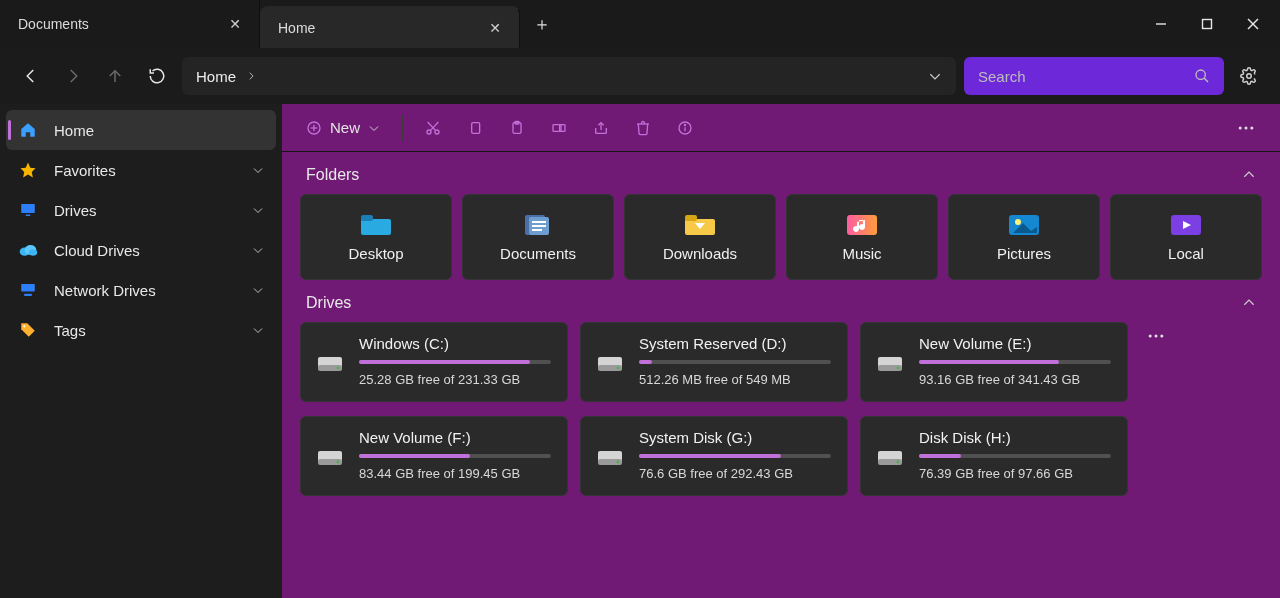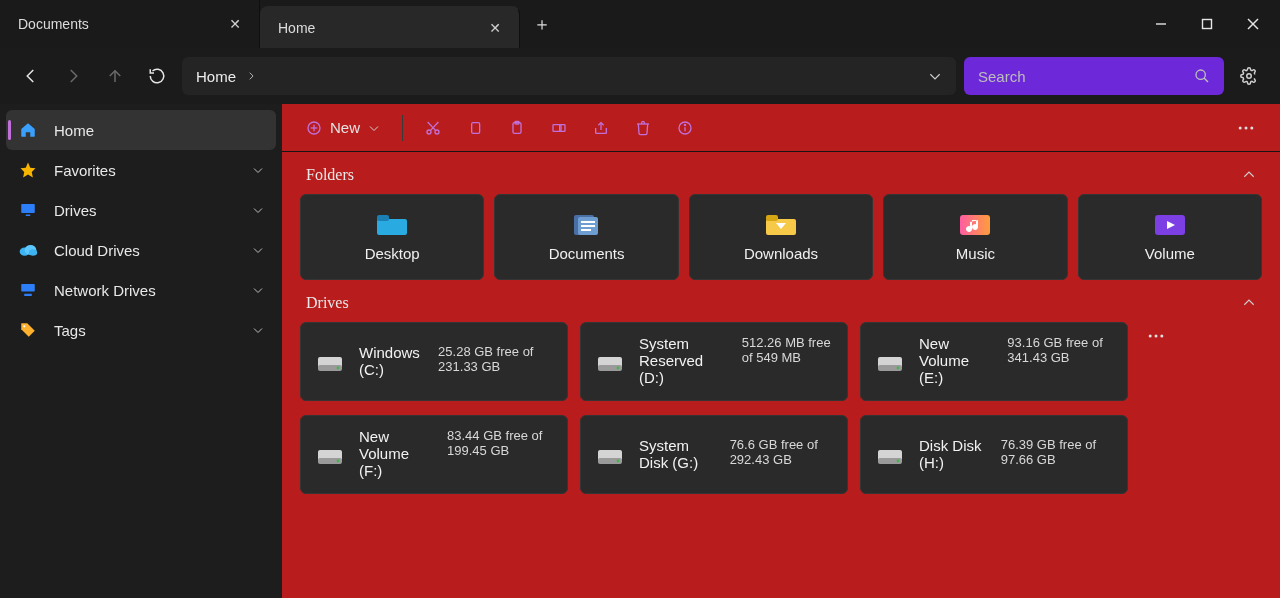--- a/index.html
+++ b/index.html
@@ -45,41 +45,41 @@
 
   
   .sidebar{width:282px;background:#1d1d1d;padding:6px;}
   .sitem{height:40px;display:flex;align-items:center;gap:16px;padding:0 12px;border-radius:6px;color:#e8e8e8;font-size:15px;position:relative;}
   .sitem.active{background:#333333;}
   .sitem.active::before{content:"";position:absolute;left:2px;top:10px;bottom:10px;width:3px;border-radius:2px;background:var(--accent);}
   .sicon{width:20px;display:flex;align-items:center;justify-content:center;}
   .sitem .chev{margin-left:auto;color:#bdbdbd;}
 
   
-  .content{flex:1;background:#b91c1c;position:relative;overflow:hidden;}
+  .content{flex:1;background:#701a75;position:relative;overflow:hidden;}
   .toolbar{height:48px;display:flex;align-items:center;padding:0 14px;gap:6px;border-bottom:1px solid #151515;}
   .tbtn{height:34px;display:flex;align-items:center;justify-content:center;color:var(--accent);padding:0 10px;gap:8px;font-size:15px;border-radius:6px;}
   .tbtn .lbl{color:#e4e4e4;}
   .tdiv{width:1px;height:26px;background:#3a3a3a;margin:0 6px;}
   .tspacer{flex:1;}
   .tmore{color:#e0e0e0;padding:0 10px;}
 
   .scroll{position:absolute;top:48px;left:0;right:0;bottom:0;overflow-y:auto;padding:0 18px 18px 18px;}
-  .section-h{display:flex;align-items:center;justify-content:space-between;padding:14px 6px 10px 6px;color:#e8e8e8;font-size:16px;font-family:Liberation Serif, serif;}
+  .section-h{display:flex;align-items:center;justify-content:space-between;padding:14px 6px 10px 6px;color:#e8e8e8;font-size:16px;}
   .section-h .chev{color:#cfcfcf;}
 
   .folders{display:flex;gap:10px;flex-wrap:nowrap;}
   .fcard{flex:1 1 0;min-width:0;background:#2a2a2a;border-radius:6px;height:86px;display:flex;flex-direction:column;align-items:center;justify-content:center;gap:8px;color:#f0f0f0;font-size:15px;border:1px solid #343434;}
   .ficwrap{width:34px;height:24px;display:flex;align-items:center;justify-content:center;}
 
   .drives-top{display:flex;align-items:center;gap:12px;}
   .drives{display:grid;grid-template-columns:repeat(3, 268px);gap:14px 12px;align-content:start;}
   .dcard{background:#2a2a2a;border-radius:6px;padding:12px 16px 14px 16px;display:flex;gap:16px;align-items:center;border:1px solid #343434;}
   .dic{width:26px;height:20px;flex:0 0 auto;margin-top:4px;}
-  .dinfo{flex:1;display:flex;flex-direction:row;gap:8px;}
+  .dinfo{flex:1;display:flex;flex-direction:column;gap:8px;}
   .dname{font-size:15px;color:#f2f2f2;}
   .dbar{height:4px;background:var(--bar-bg);position:relative;border-radius:2px;}
   .dbar .fill{position:absolute;left:0;top:0;bottom:0;background:var(--accent);border-radius:2px;}
   .dfree{font-size:13px;color:#d8d8d8;}
   .dmore{color:#e0e0e0;font-size:18px;align-self:flex-start;padding-top:0px;margin-left:6px;}
 
   
   svg{display:block;}
 </style>
 </head>
@@ -372,25 +372,35 @@
                   </linearGradient>
                 </defs>
                 <path d="M14 7v9a3 3 0 1 1-2-2.8V9l8-2v7a3 3 0 1 1-2-2.8V7z" fill="#fff"></path>
               </svg>
             </div>
             <div>Music</div>
           </div>
           <div class="fcard">
             <div class="ficwrap">
               <svg width="34" height="24" viewBox="0 0 34 24">
+                <rect x="2" y="2" width="30" height="20" rx="3" fill="#1588d1"></rect>
+                <circle cx="11" cy="9" r="3" fill="#fff176"></circle>
+                <polygon points="6,20 16,10 24,18 30,14 30,20" fill="#0a5a8f"></polygon>
+              </svg>
+            </div>
+            <div>Pictures</div>
+          </div>
+          <div class="fcard">
+            <div class="ficwrap">
+              <svg width="34" height="24" viewBox="0 0 34 24">
                 <rect x="2" y="2" width="30" height="20" rx="3" fill="#7b3fe4"></rect>
                 <polygon points="14,8 22,12 14,16" fill="#fff"></polygon>
               </svg>
             </div>
-            <div>Volume</div>
+            <div>Local</div>
           </div>
         </div>
 
       <div class="section-h">
         <span>Drives</span>
         <span class="chev">
           <svg width="14" height="14" viewBox="0 0 24 24" fill="none" stroke="#cfcfcf" stroke-width="2">
               <polyline points="4 15 12 7 20 15"></polyline>
             </svg>
         </span>

